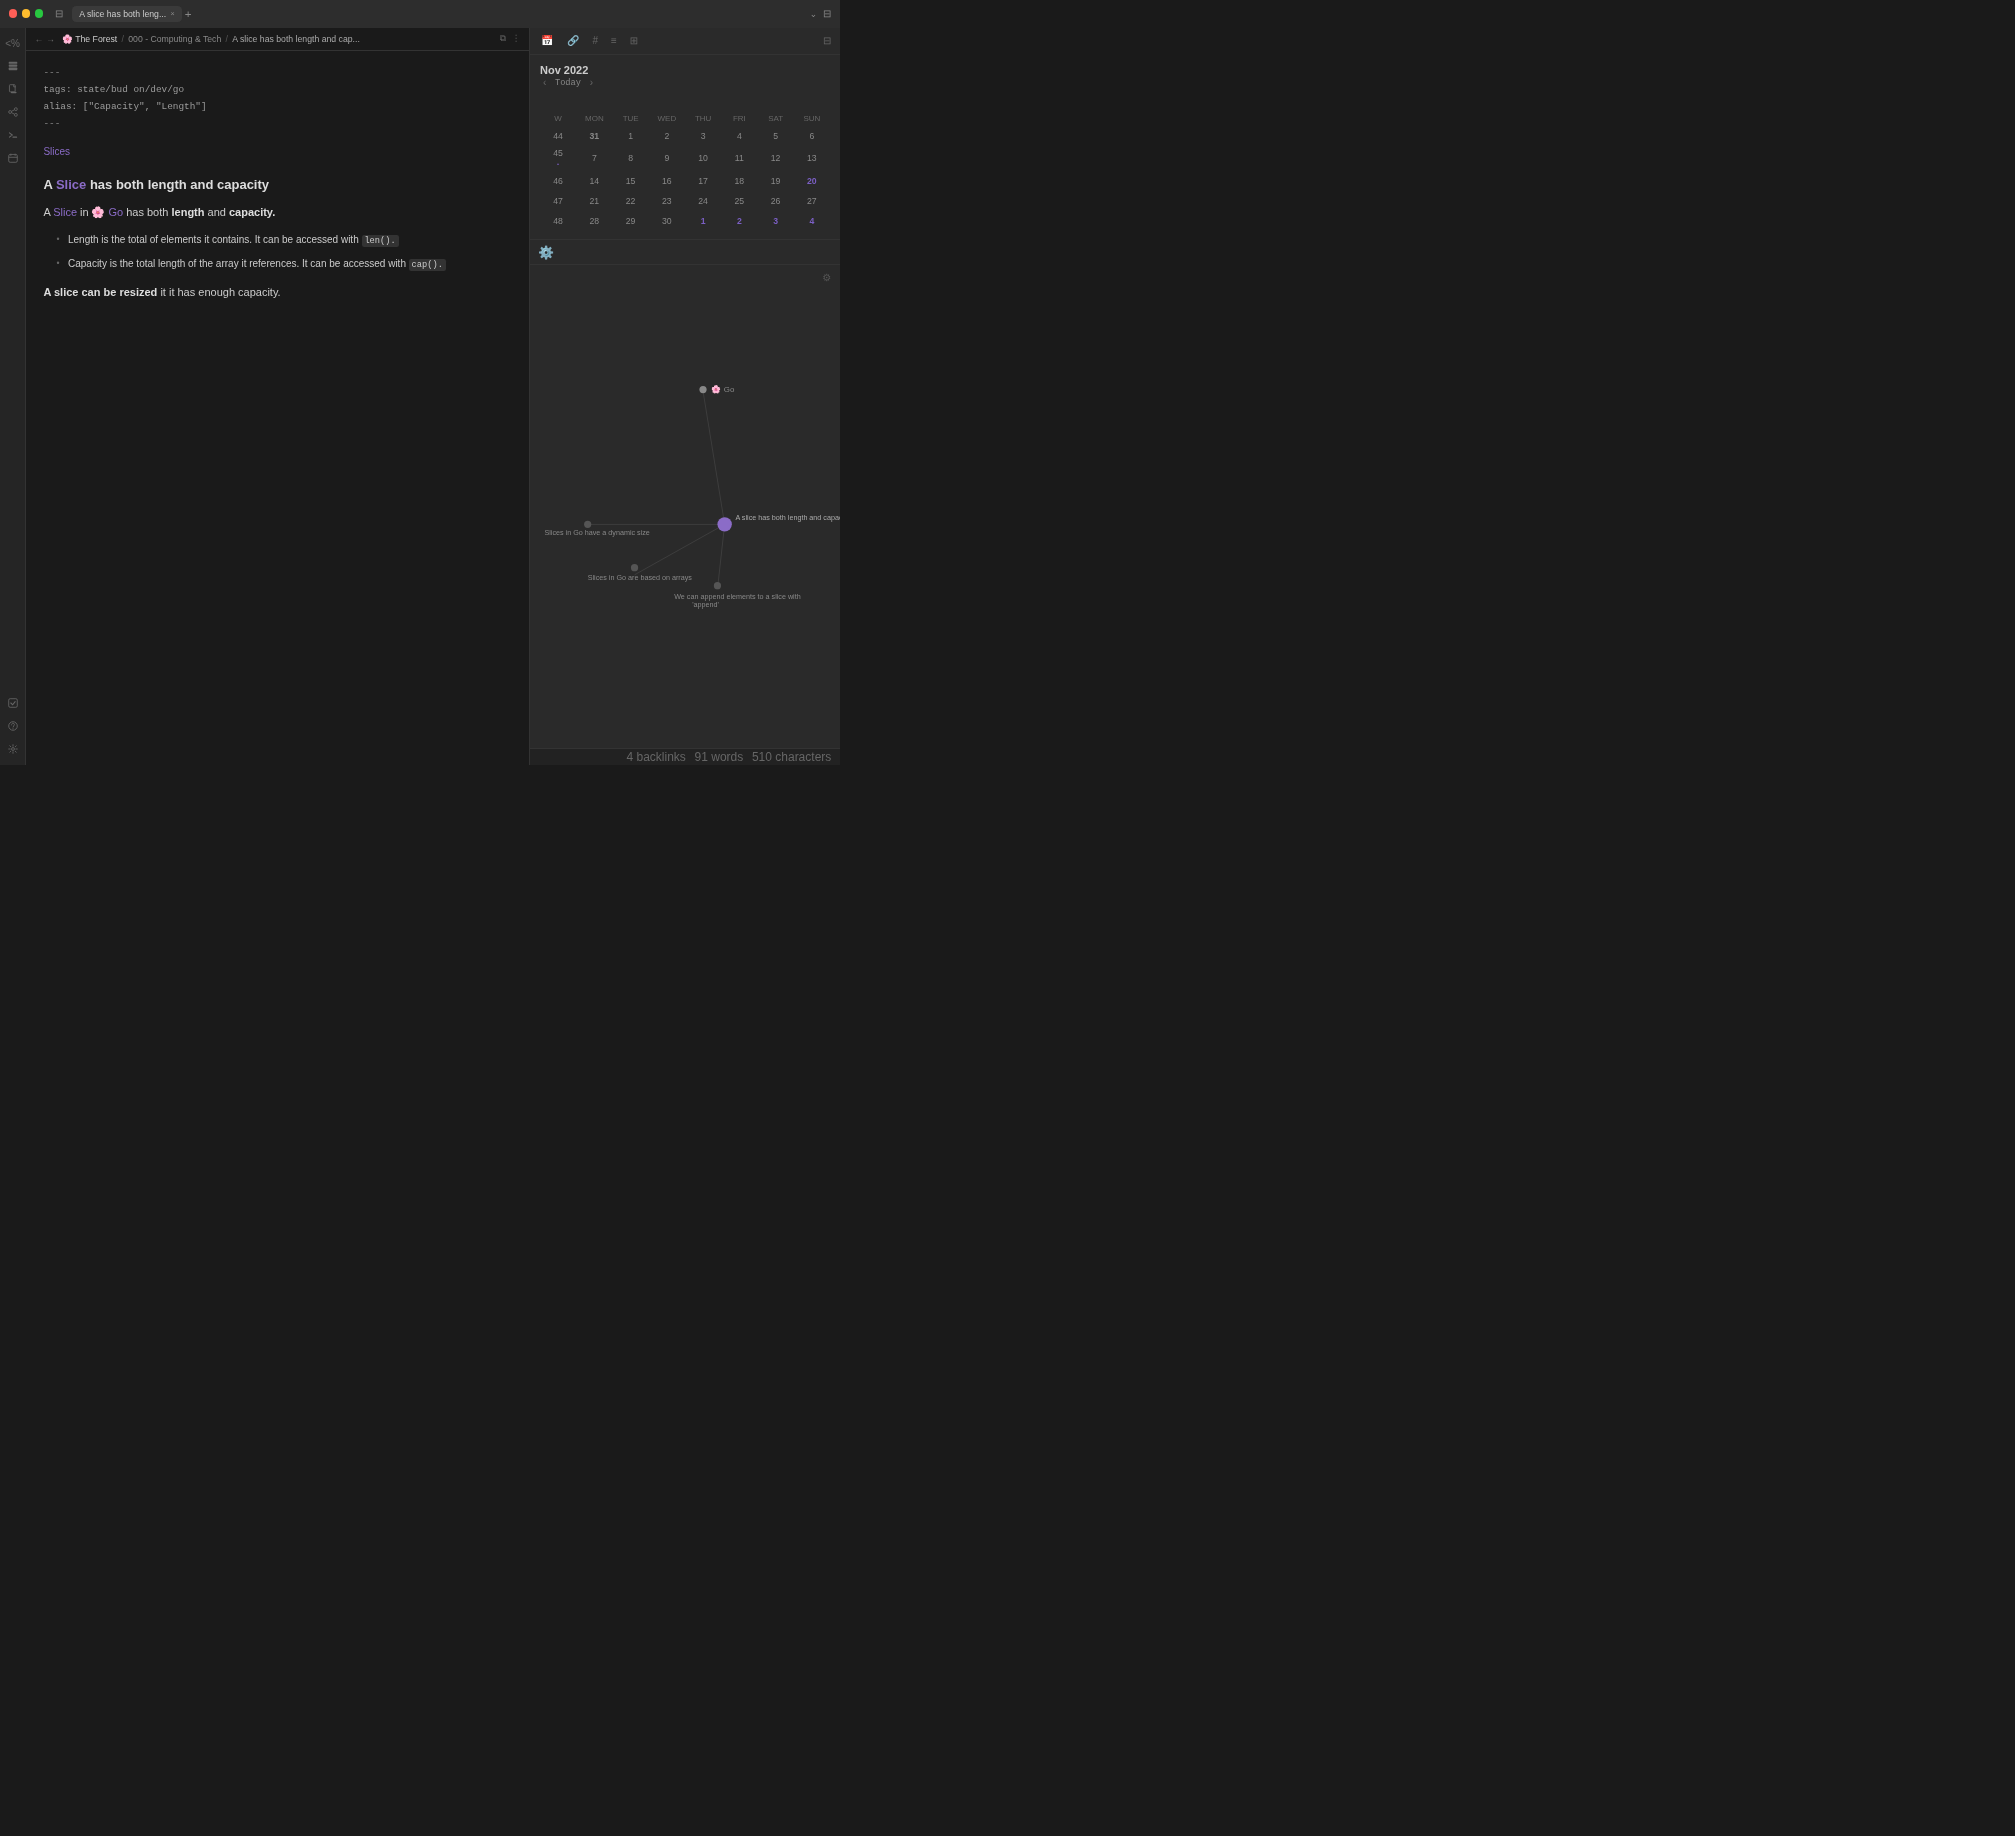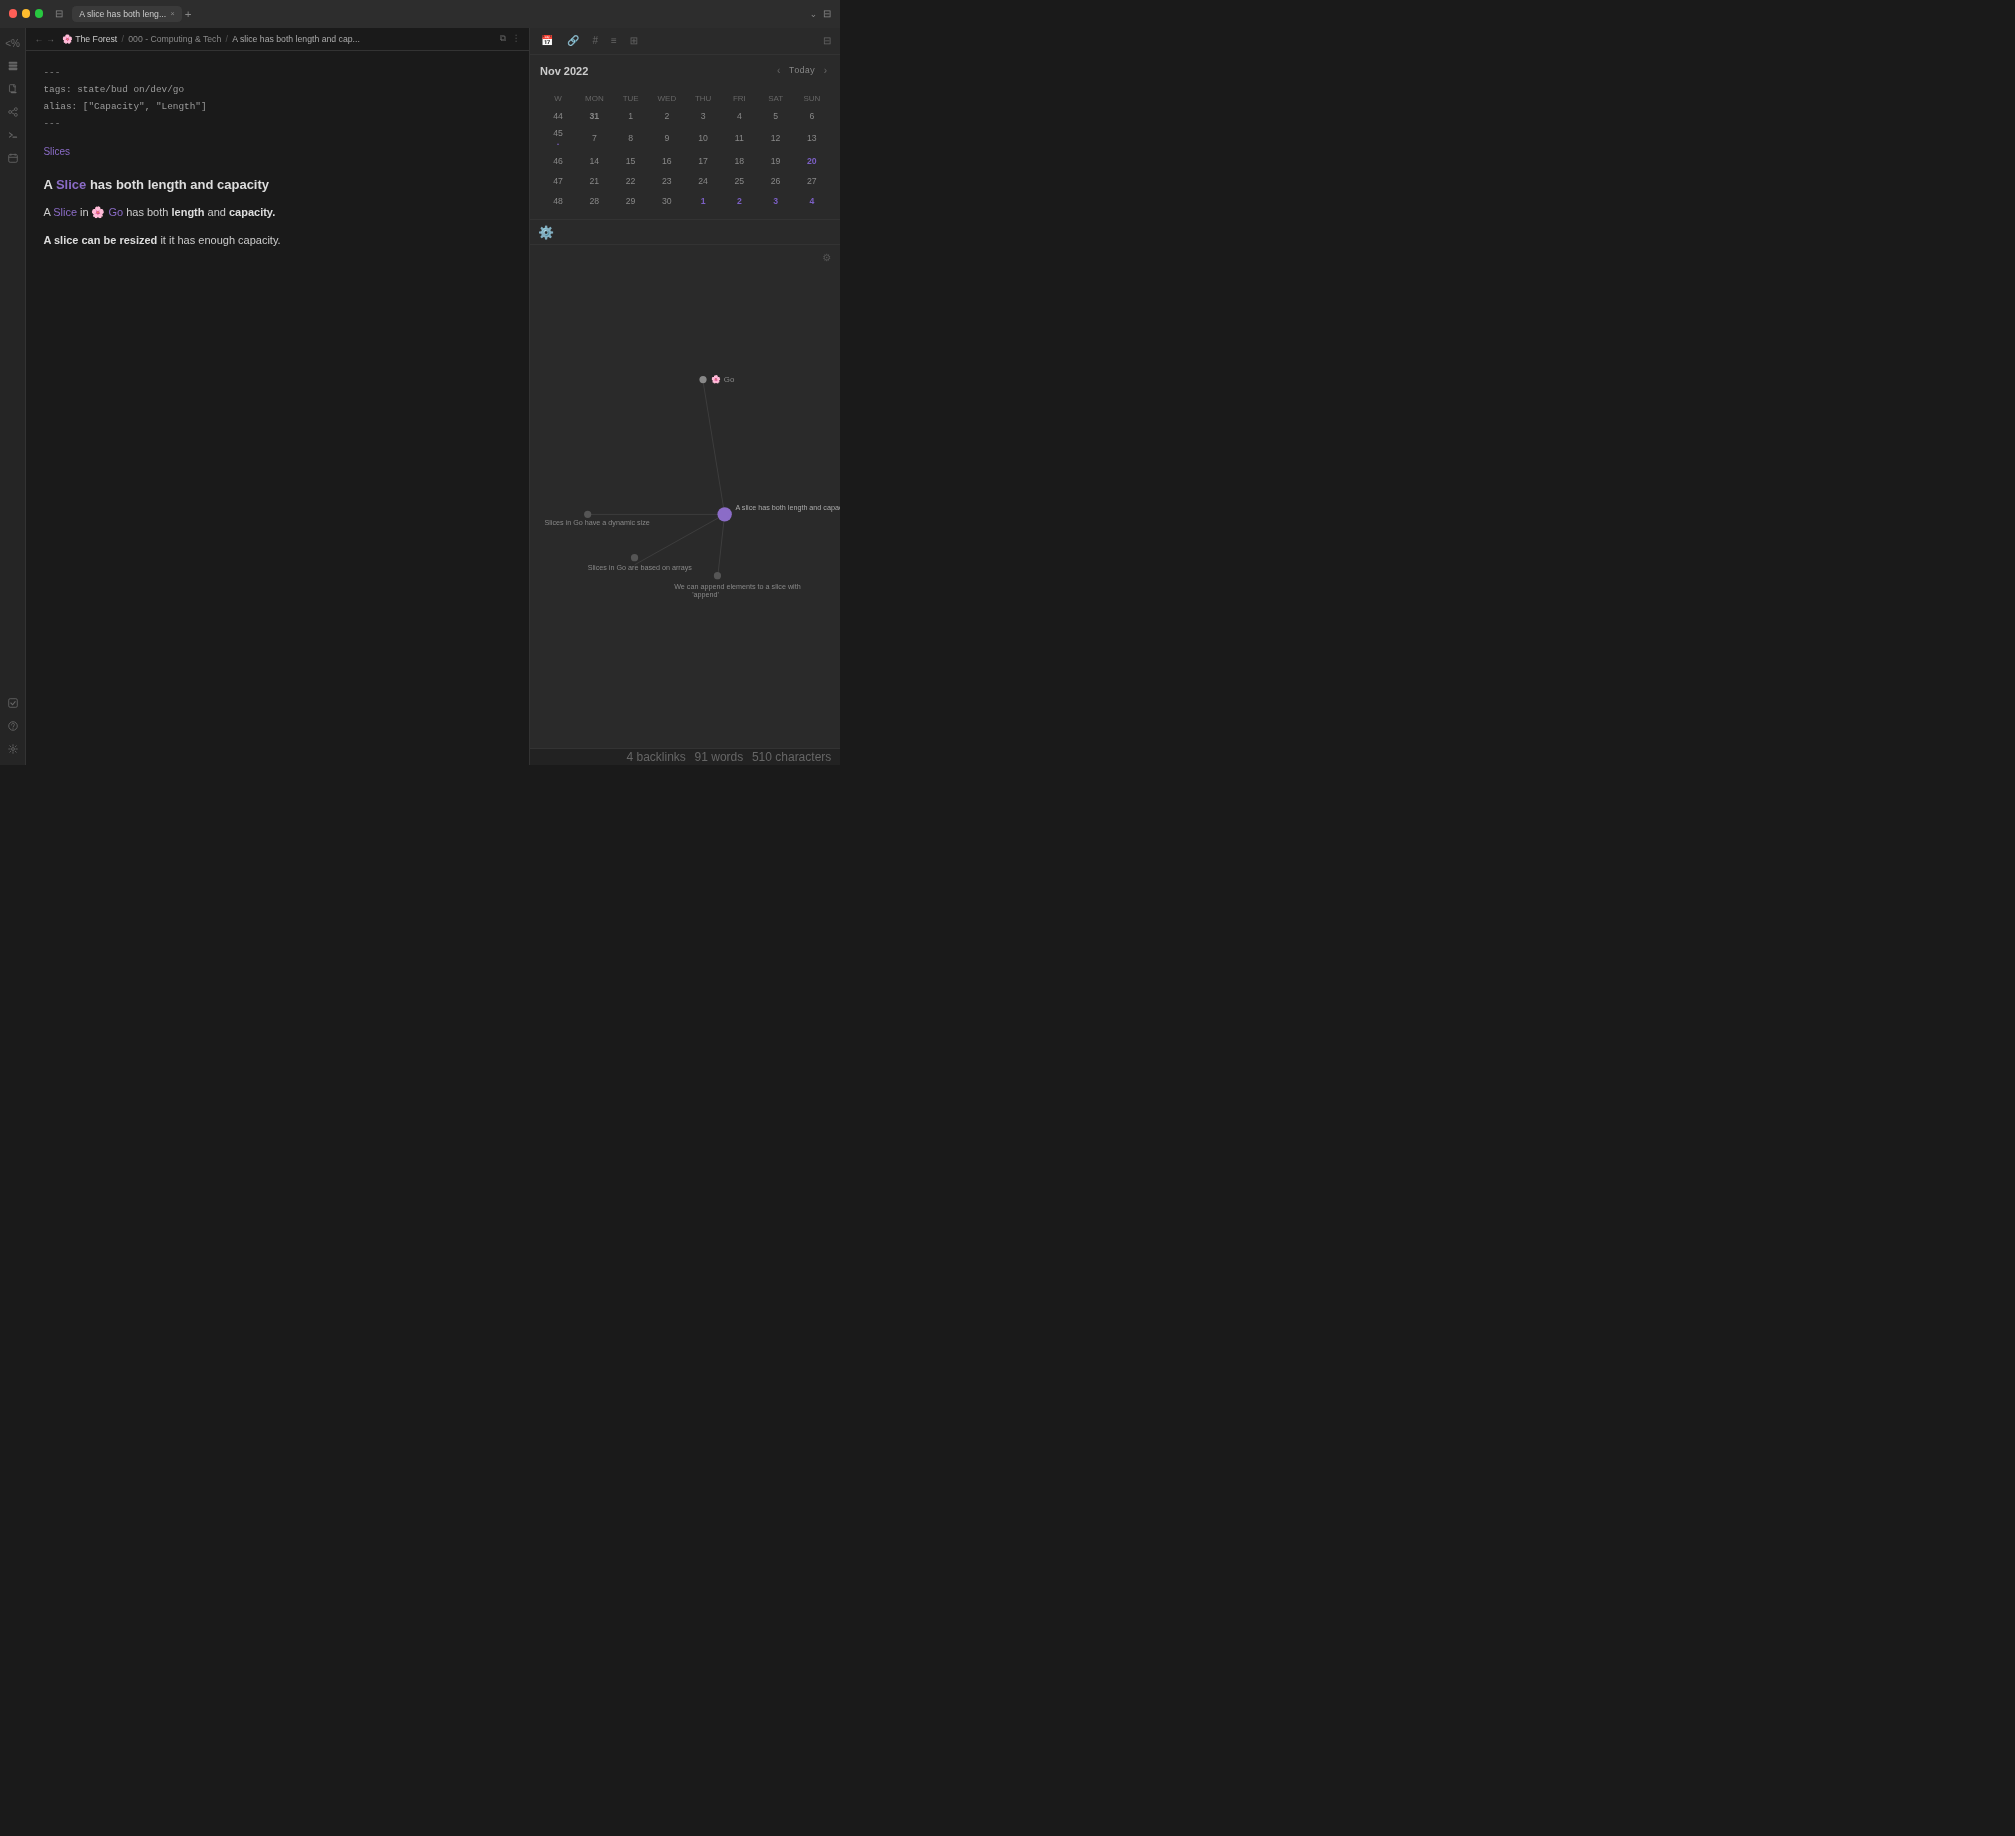--- a/index.html
+++ b/index.html
@@ -238,22 +238,23 @@
     .rt-spacer { flex: 1; }
     .rt-panel-toggle { color: #666; font-size: 10px; cursor: pointer; }
 
     
     .calendar-section {
       padding: 8.7px 10px;
       border-bottom: 0.7px solid #333;
     }
     .calendar-header {
       display: flex;
-      align-items: center;
-      margin-bottom: 14px;
+      align-items: flex-start;
+      margin-bottom: 22px;
+      flex-direction: column;
     }
     .cal-month {
       font-size: 11px;
       font-weight: 600;
       color: #ccc;
       flex: 1;
     }
     .cal-nav {
       display: flex;
       align-items: center;
@@ -475,20 +476,28 @@
       </div>
 
       <h1 class="doc-heading">
         A <a class="inline-link">Slice</a> has both length and capacity
       </h1>
 
       <p class="doc-paragraph">
         A <a class="inline-link">Slice</a> in 🌸 <a class="inline-link">Go</a> has both <strong>length</strong> and <strong>capacity.</strong>
       </p>
 
+      <ul class="bullet-list">
+        <li>
+          <span>Length is the total of elements it contains. It can be accessed with </span><code class="inline-code">len().</code>
+        </li>
+        <li>
+          <span>Capacity is the total length of the array it references. It can be accessed with </span><code class="inline-code">cap().</code>
+        </li>
+      </ul>
 
       <p class="doc-paragraph">
         <strong class="highlight-text">A slice can be resized</strong> it it has enough capacity.
       </p>
     </div>
   </div>
 
   <div class="right-panel">
 
     <div class="right-toolbar">

